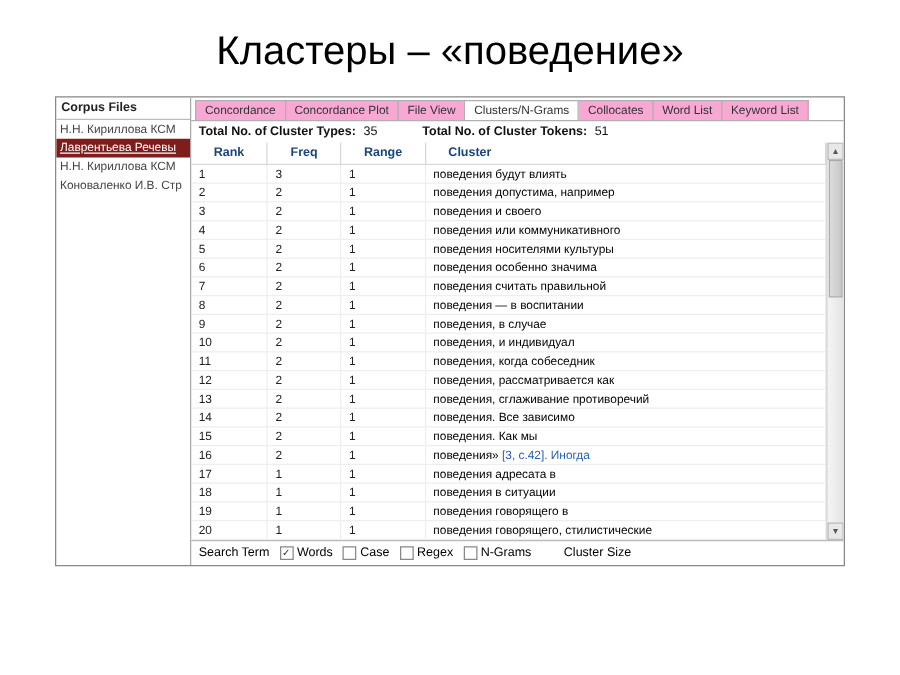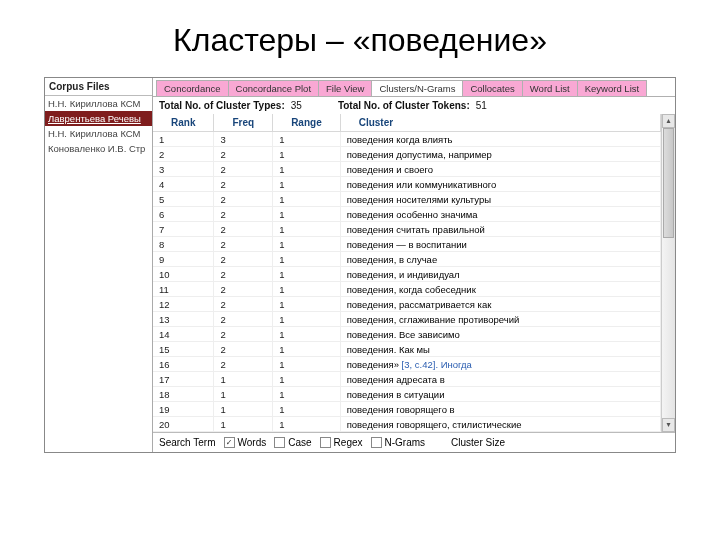--- a/index.html
+++ b/index.html
@@ -86,21 +86,21 @@
                   <th class="col-freq">Freq</th>
                   <th class="col-range">Range</th>
                   <th>Cluster</th>
                 </tr>
               </thead>
               <tbody id="rows">
                   <tr>
                     <td>1</td>
                     <td>3</td>
                     <td>1</td>
-                    <td class="cluster">поведения когда влиять</td>
+                    <td class="cluster">поведения будут влиять</td>
                   </tr>
                   <tr>
                     <td>2</td>
                     <td>2</td>
                     <td>1</td>
                     <td class="cluster">поведения допустима, например</td>
                   </tr>
                   <tr>
                     <td>3</td>
                     <td>2</td>

